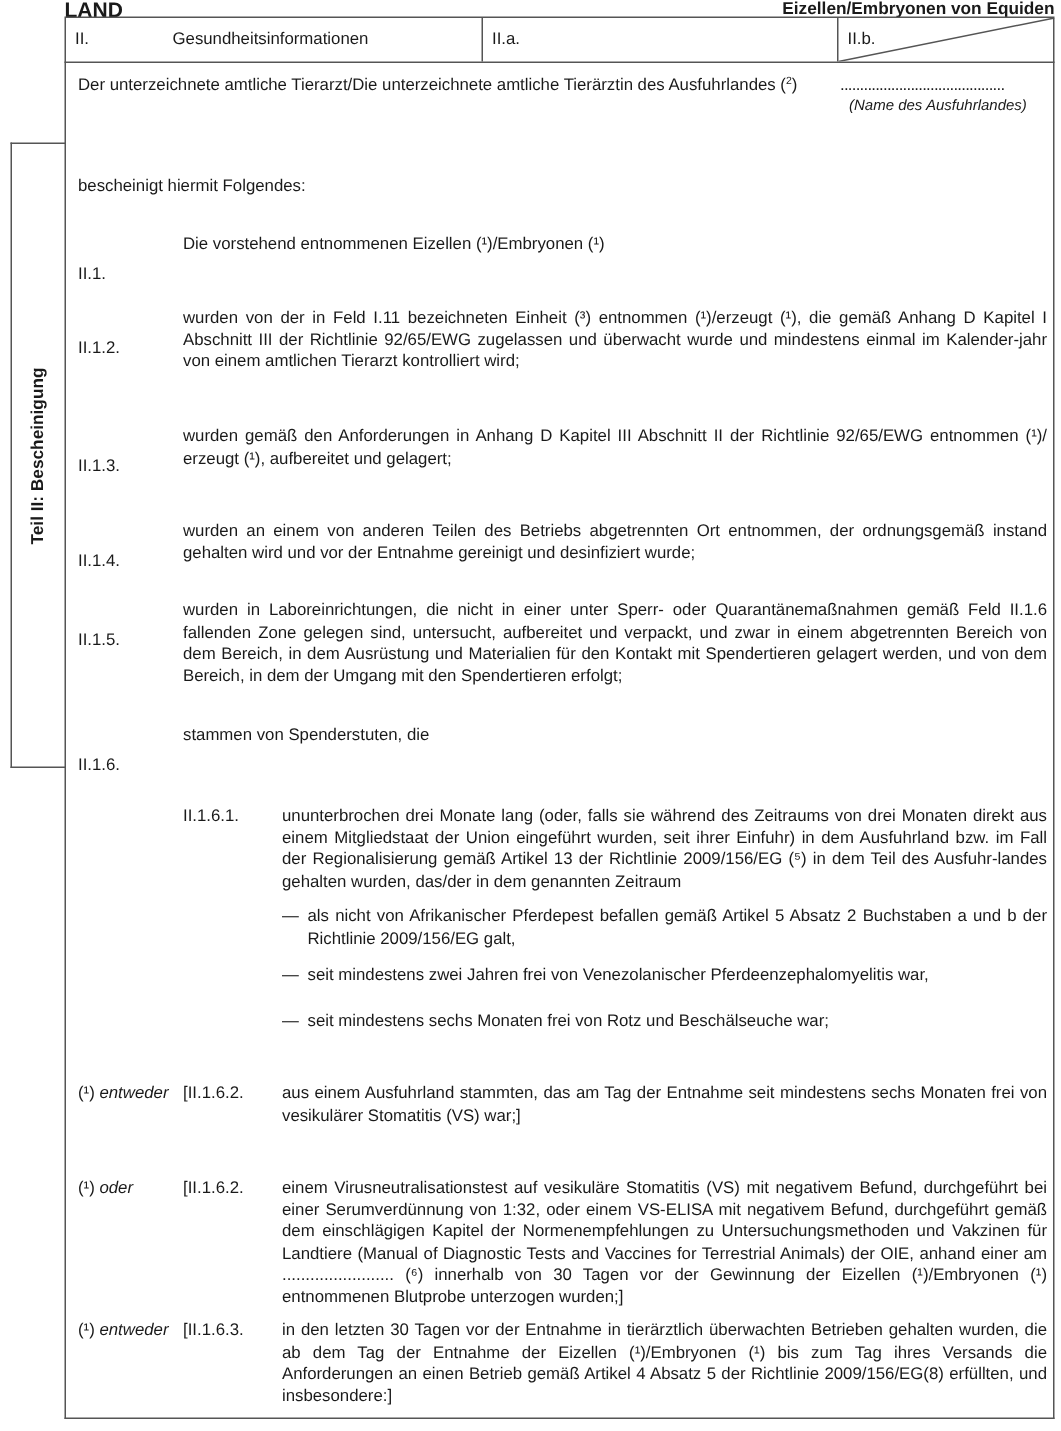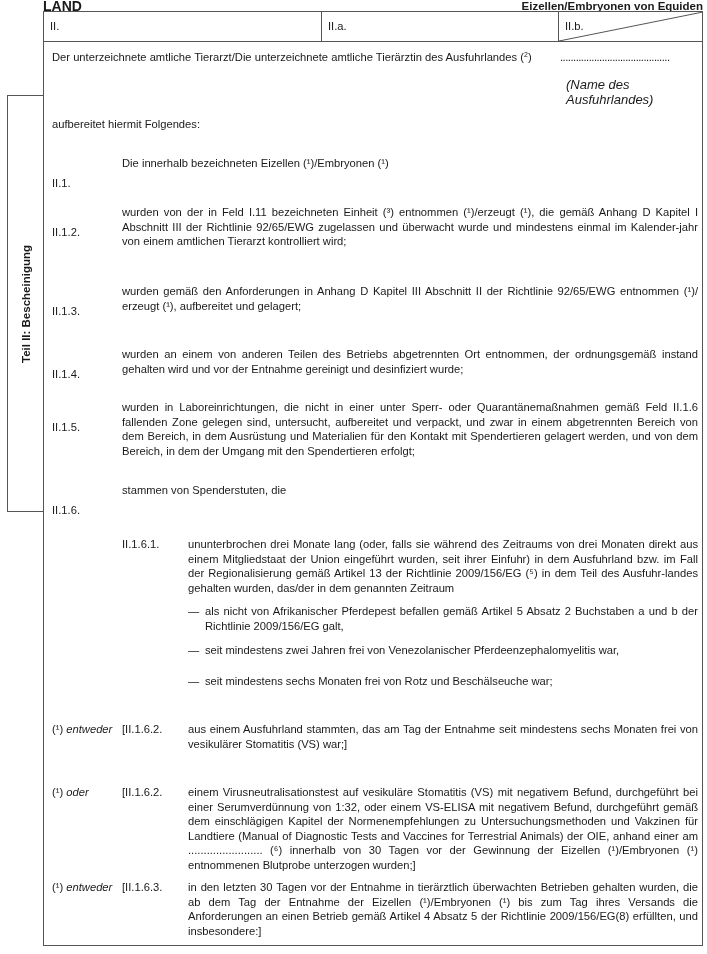--- a/index.html
+++ b/index.html
@@ -40,43 +40,44 @@
     .italic { font-style: italic; }
   </style>
 </head>
 <body>
 
 <div class="abs hdr-left">LAND</div>
 <div class="abs hdr-right">Eizellen/Embryonen von Equiden</div>
 
 <div class="abs hrow">
   <div class="hcell" style="left:6px;text-align:center;">II.</div>
+  <div class="hcell" style="left:71px;">Gesundheitsinformationen</div>
   <div class="hsep" style="left:277px;"></div>
   <div class="hcell" style="left:284px;">II.a.</div>
   <div class="hsep" style="left:514px;"></div>
   <div class="hcell" style="left:521px;">II.b.</div>
   <svg class="diag" viewBox="0 0 144 29" preserveAspectRatio="none">
     <line x1="0" y1="29" x2="144" y2="0" stroke="#555" stroke-width="1"></line>
   </svg>
 </div>
 
 <div class="abs mainbox"></div>
 <div class="abs sidebox">
   <div class="sidelabel">Teil II: Bescheinigung</div>
 </div>
 
 <div class="abs" style="left:52px; top:50px; white-space:nowrap;">
   <span>Der unterzeichnete amtliche Tierarzt/Die unterzeichnete amtliche Tierärztin des Ausfuhrlandes (</span><sup>2</sup><span>)</span>
 </div>
 <div class="abs" style="left:560px; top:50px; letter-spacing:-0.5px;">..........................................</div>
-<div class="abs italic" style="left:566px; top:78px; font-size:13px;">(Name des Ausfuhrlandes)</div>
-<div class="abs" style="left:52px; top:117px;">aufbereitet hiermit Folgendes:</div>
+<div class="abs italic" style="left:566px; top:64px; font-size:10px;">(Name des Ausfuhrlandes)</div>
+<div class="abs" style="left:52px; top:117px;">bescheinigt hiermit Folgendes:</div>
 
 <div class="abs num" style="top:156px;">II.1.</div>
-<div class="abs txt" style="top:156px;">Die innerhalb bezeichneten Eizellen (¹)/Embryonen (¹)</div>
+<div class="abs txt" style="top:156px;">Die vorstehend entnommenen Eizellen (¹)/Embryonen (¹)</div>
 
 <div class="abs num" style="top:205px;">II.1.2.</div>
 <div class="abs txt" style="top:205px;">wurden von der in Feld I.11 bezeichneten Einheit (³) entnommen (¹)/erzeugt (¹), die gemäß Anhang D Kapitel I Abschnitt III der Richtlinie 92/65/EWG zugelassen und überwacht wurde und mindestens einmal im Kalender-jahr von einem amtlichen Tierarzt kontrolliert wird;</div>
 
 <div class="abs num" style="top:284px;">II.1.3.</div>
 <div class="abs txt" style="top:284px;">wurden gemäß den Anforderungen in Anhang D Kapitel III Abschnitt II der Richtlinie 92/65/EWG entnommen (¹)/ erzeugt (¹), aufbereitet und gelagert;</div>
 
 <div class="abs num" style="top:347px;">II.1.4.</div>
 <div class="abs txt" style="top:347px;">wurden an einem von anderen Teilen des Betriebs abgetrennten Ort entnommen, der ordnungsgemäß instand gehalten wird und vor der Entnahme gereinigt und desinfiziert wurde;</div>
 

